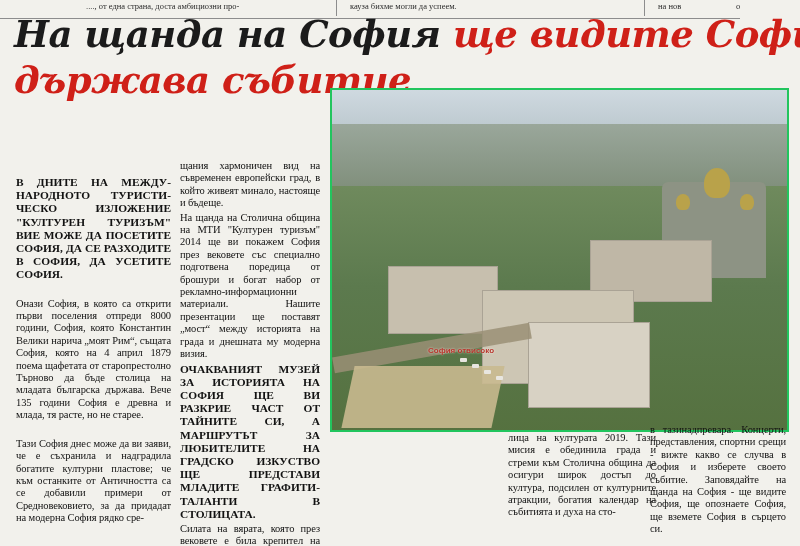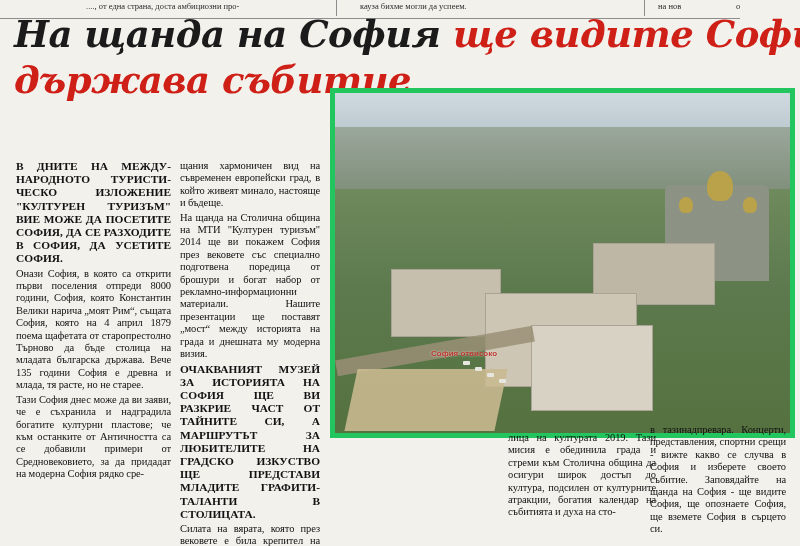--- a/index.html
+++ b/index.html
@@ -35,21 +35,21 @@
     color: #2b2b2b;
     overflow: hidden;
   }
   .top-strip .col {
     position: absolute;
     top: 1px;
     white-space: nowrap;
     font-family: "Liberation Serif", serif;
   }
   .ts-1 { left: 86px; }
-  .ts-2 { left: 360px; }
+  .ts-2 { left: 350px; }
   .ts-3 { left: 658px; }
   .ts-4 { left: 736px; }
   .v-rule {
     position: absolute;
     width: 1px;
     background: #8d8d8d;
     top: 0;
     height: 16px;
   }
   .vr-1 { left: 336px; }
@@ -78,21 +78,21 @@
 
   
   .photo {
     position: absolute;
     top: 88px;
     left: 330px;
     width: 455px;
     height: 340px;
     overflow: hidden;
     background: #fef9c3;
-    border: 5px solid #22c55e;
+    border: 2px solid #22c55e;
   }
   .sky {
     position: absolute;
     top: 0; left: 0; width: 100%; height: 46px;
     background: linear-gradient(#cfd9e0, #b9c6cc);
   }
   .cityband {
     position: absolute;
     top: 34px; left: 0; width: 100%; height: 70px;
     background: linear-gradient(#9aa79b, #7e8d79);
@@ -175,21 +175,21 @@
     line-height: 12.4px;
     letter-spacing: -0.1px;
   }
   .caps-lead {
     font-weight: bold;
     font-size: 11.4px;
     line-height: 13.2px;
   }
 
   .col1 { top: 160px; left: 16px; width: 155px; }
-  .col1 p { margin: 0 0 2px 0; }
+  .col1 p { margin: 16px 0 2px 0; }
   .col2 { top: 160px; left: 180px; width: 140px; }
   .col2 p { margin: 0 0 2px 0; }
   .col-c { top: 432px; left: 330px; width: 148px; }
   .col-d { top: 432px; left: 490px; width: 148px; margin-left: 18px; }
   .col-e { top: 424px; left: 650px; width: 136px; }
   .col-a p, .col-b p, .col-c p, .col-d p, .col-e p { margin: 0 0 2px 0; }
 </style>
 </head>
 <body>
 

